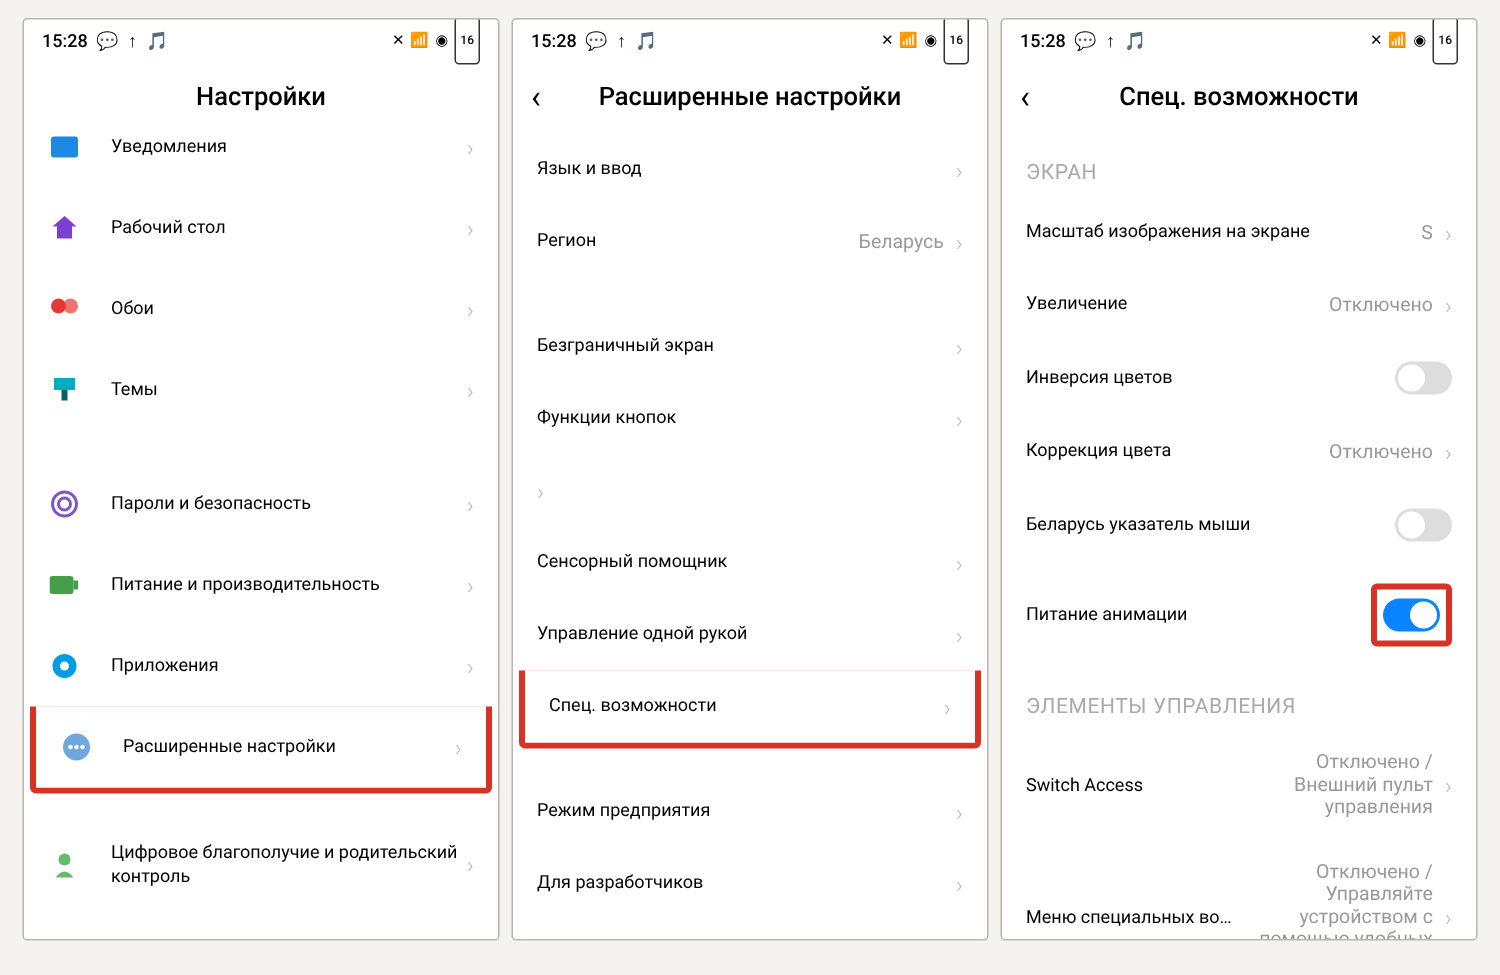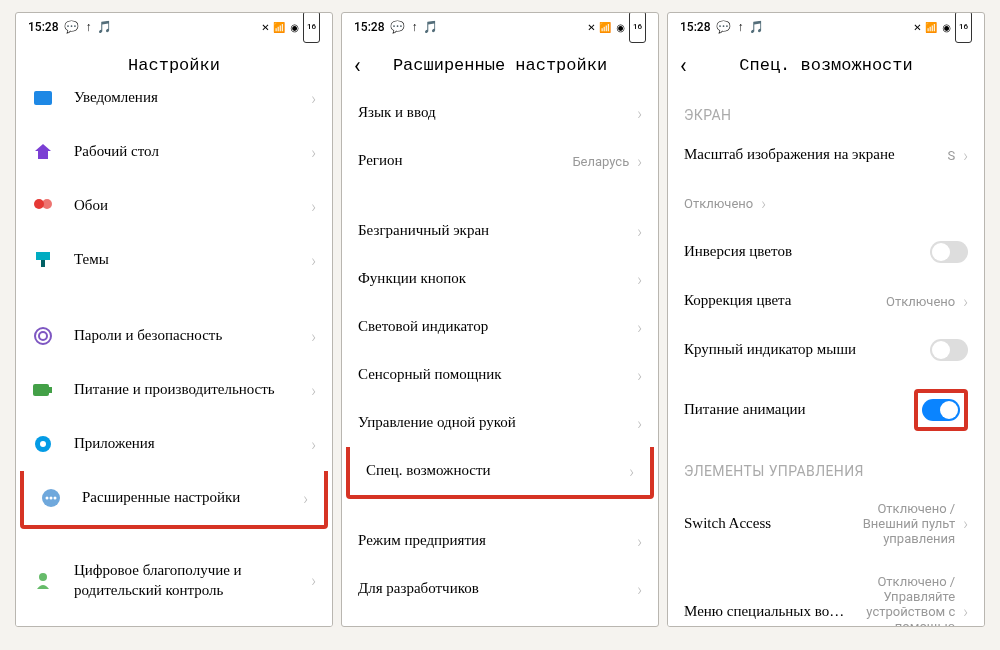--- a/index.html
+++ b/index.html
@@ -55,21 +55,20 @@
 .header-back {
   position: absolute;
   left: 12px;
   font-size: 22px;
   color: #000;
 }
 .header-title {
   font-size: 17px;
   font-weight: 500;
   color: #000;
-  font-family: Liberation Mono, monospace;
 }
 .content {
   flex: 1;
   overflow: hidden;
 }
 .row {
   display: flex;
   align-items: center;
   padding: 14px 16px;
   min-height: 48px;
@@ -81,24 +80,23 @@
   width: 26px;
   height: 26px;
   display: flex;
   align-items: center;
   justify-content: center;
   margin-right: 18px;
   font-size: 18px;
 }
 .row-label {
   flex: 1;
-  font-size: 15px;
+  font-size: 12px;
   color: #000;
   line-height: 1.3;
-  font-family: Liberation Serif, serif;
 }
 .row-value {
   font-size: 13px;
   color: #999;
   margin-right: 8px;
   text-align: right;
 }
 .row-chevron {
   color: #bbb;
   font-size: 16px;
@@ -315,21 +313,20 @@
     <div class="section-gap"></div>
     <div class="row">
       <span class="row-label">Безграничный экран</span>
       <span class="row-chevron">›</span>
     </div>
     <div class="row">
       <span class="row-label">Функции кнопок</span>
       <span class="row-chevron">›</span>
     </div>
     <div class="row">
-      <span class="row-label">Световой индикатор</span>
       <span class="row-chevron">›</span>
     </div>
     <div class="row">
       <span class="row-label">Сенсорный помощник</span>
       <span class="row-chevron">›</span>
     </div>
     <div class="row">
       <span class="row-label">Управление одной рукой</span>
       <span class="row-chevron">›</span>
     </div>
@@ -371,34 +368,35 @@
     <span class="header-title">Спец. возможности</span>
   </div>
   <div class="content">
     <div class="section-title">ЭКРАН</div>
     <div class="row">
       <span class="row-label">Масштаб изображения на экране</span>
       <span class="row-value">S</span>
       <span class="row-chevron">›</span>
     </div>
     <div class="row">
+      <span class="row-label">Увеличение</span>
       <span class="row-value">Отключено</span>
       <span class="row-chevron">›</span>
     </div>
     <div class="row">
       <span class="row-label">Инверсия цветов</span>
       <div class="toggle"></div>
     </div>
     <div class="row">
       <span class="row-label">Коррекция цвета</span>
       <span class="row-value">Отключено</span>
       <span class="row-chevron">›</span>
     </div>
     <div class="row">
-      <span class="row-label">Крупный индикатор мыши</span>
+      <span class="row-label">Беларусь указатель мыши</span>
       <div class="toggle"></div>
     </div>
     <div class="row">
       <span class="row-label">Питание анимации</span>
       <div class="highlight-small">
         <div class="toggle on"></div>
       </div>
     </div>
     <div class="section-title">ЭЛЕМЕНТЫ УПРАВЛЕНИЯ</div>
     <div class="row">

